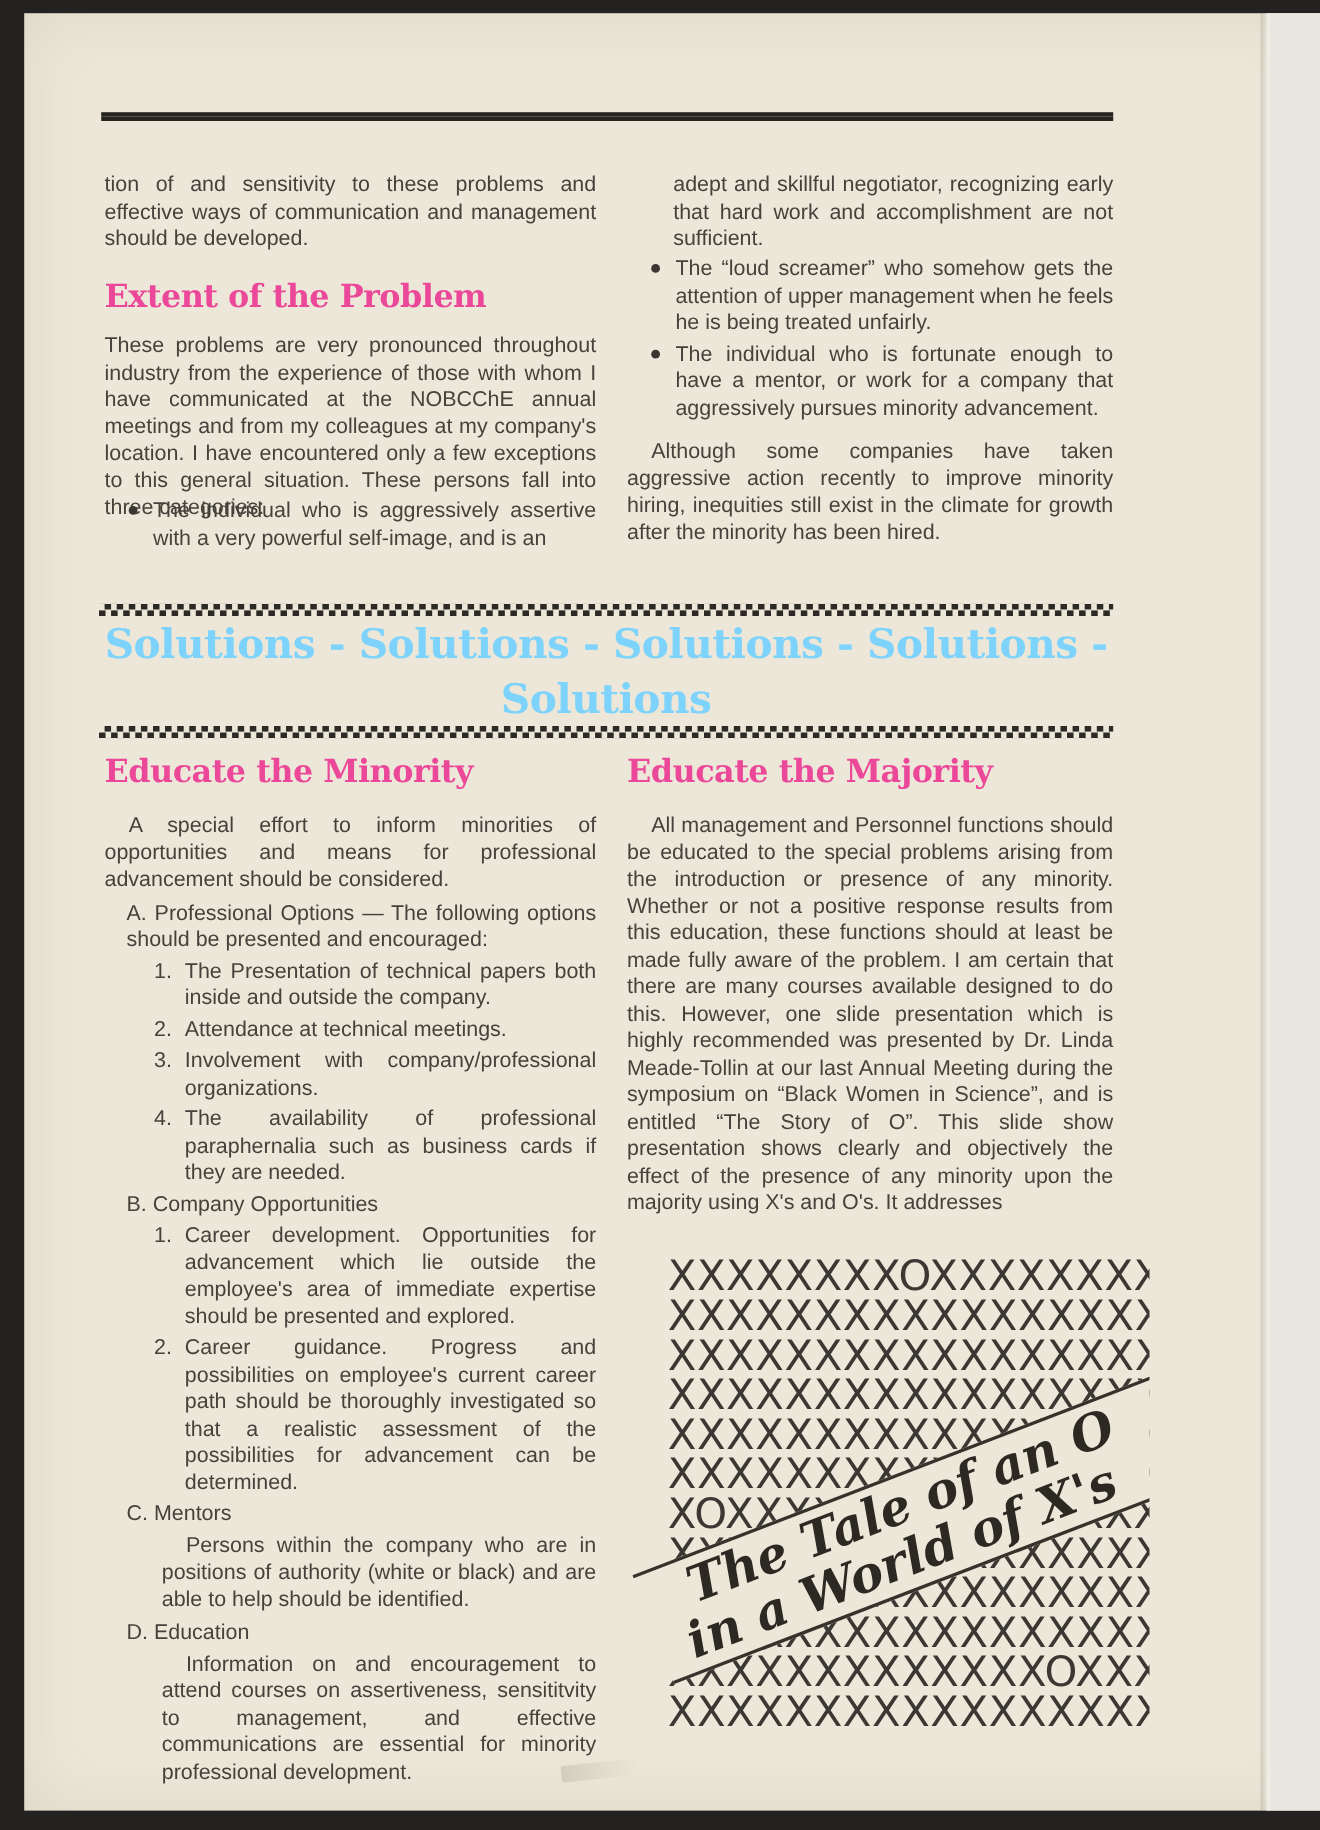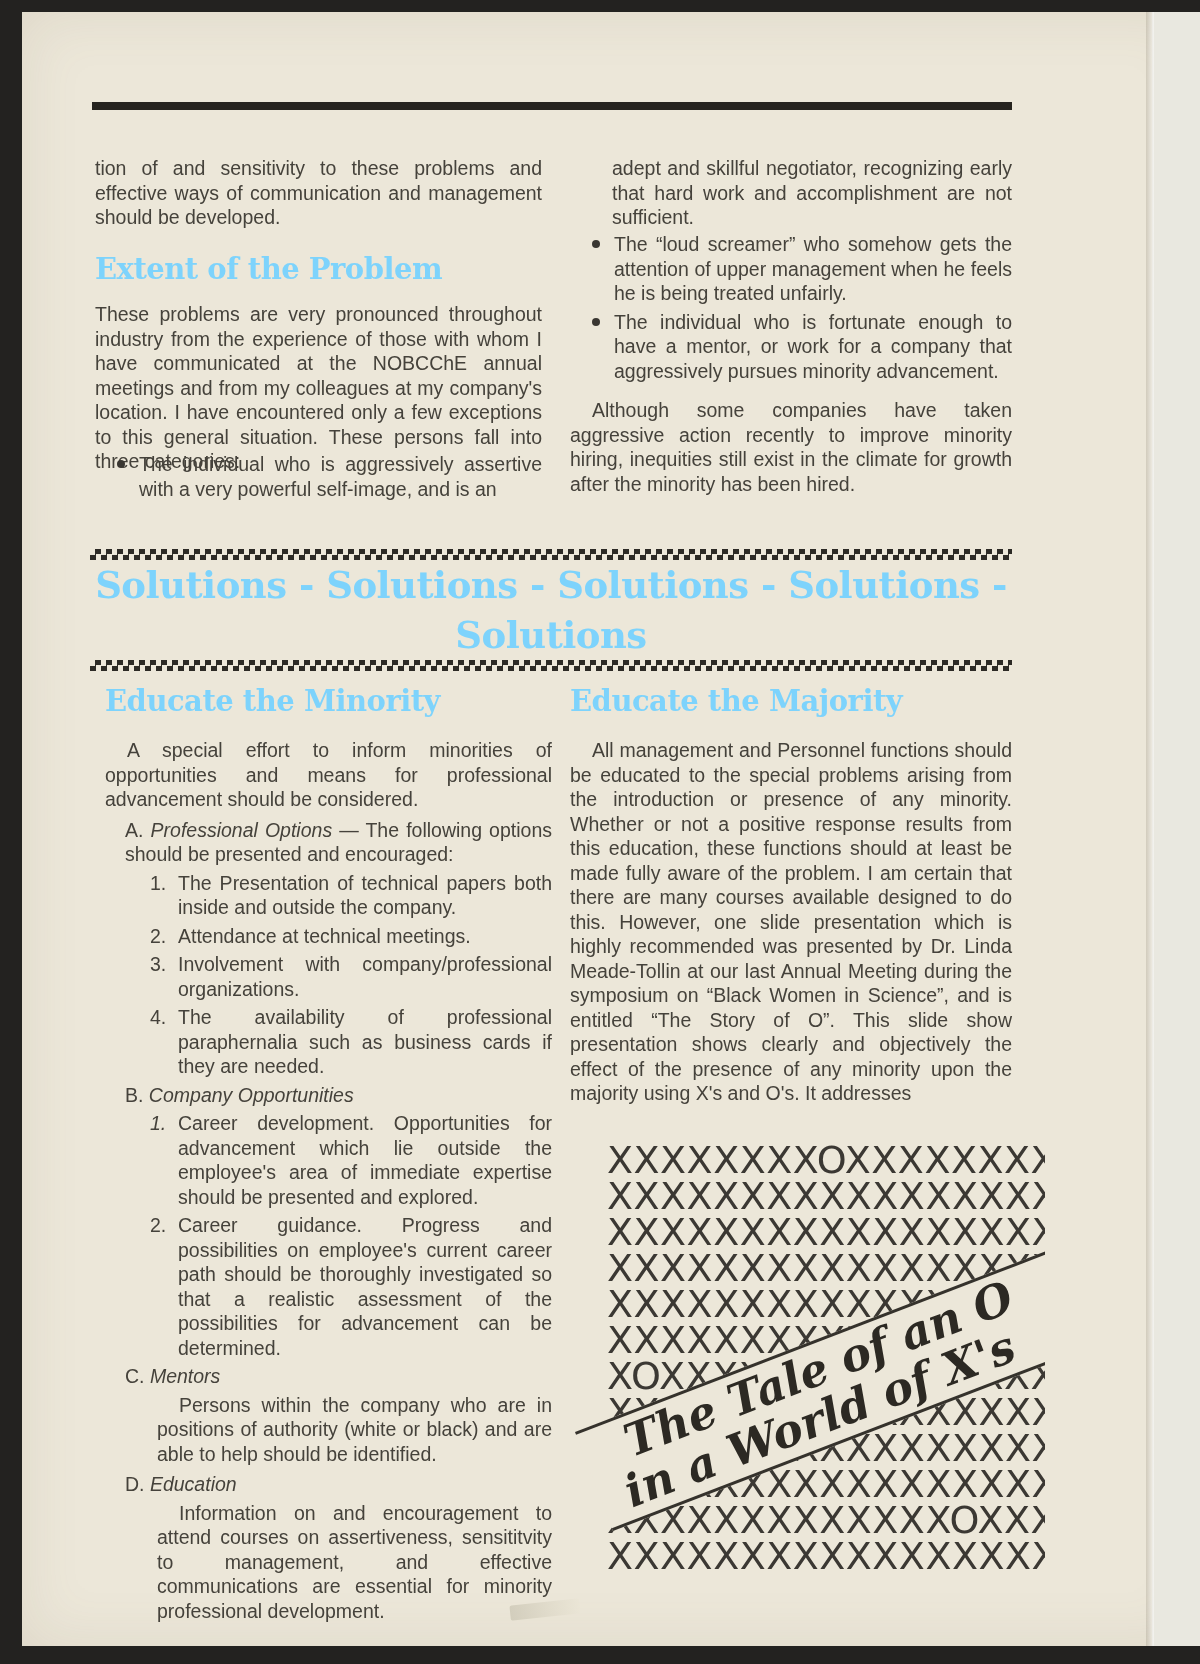--- a/index.html
+++ b/index.html
@@ -41,21 +41,21 @@
   .hdr-label{
     font-weight:bold;font-size:25px;color:#26241f;letter-spacing:0.2px;
   }
 
   
   .col{position:absolute;color:#45423b;font-size:19.5px;line-height:24.5px;}
   .just{text-align:justify;}
   .indent{text-indent:22px;}
   .serif-head{
     font-family:"DejaVu Serif","Liberation Serif",serif;
-    font-weight:bold;color:#7dd3fc;letter-spacing:-0.5px;
+    font-weight:bold;color:#ec4899;letter-spacing:-0.5px;
   }
   .h2{font-size:29px;line-height:34px;}
 
   .bul{display:flex;padding-left:22px;margin-bottom:4px;}
   .dot{flex:0 0 8px;width:8px;height:8px;border-radius:50%;background:#3a3732;margin:8px 14px 0 0;}
   .bt{flex:1;}
 
   
   .cont-left{left:95px;top:156px;width:447px;}
   .head-extent{left:95px;top:252px;}
@@ -73,26 +73,26 @@
     background-image:repeating-conic-gradient(#2c2a25 0% 25%, transparent 0% 50%);
     background-size:11px 11px;
   }
   .sol-text{
     font-family:"DejaVu Serif","Liberation Serif",serif;
     font-weight:bold;font-size:37px;line-height:50px;text-align:center;
     color:#7dd3fc;letter-spacing:-0.5px;
   }
 
   
-  .min-col{left:95px;top:684px;width:447px;margin-left:10px;}
+  .min-col{left:95px;top:684px;width:447px;}
   .maj-col{left:570px;top:684px;width:442px;}
   .edu-head{margin:0 0 20px 0;}
   .intro{margin-bottom:6px;}
   .sec-label{padding-left:20px;margin-bottom:4px;}
-  .it{font-style:italic;}
+  .it{}
   .sub{display:flex;padding-left:45px;margin-bottom:4px;}
   .sub .n{flex:0 0 28px;}
   .sub .t{flex:1;text-align:justify;}
   .plain-sub{padding-left:52px;text-indent:22px;text-align:justify;margin-bottom:6px;}
   .continued{margin-top:14px;}
 
   
   .xo-wrap{
     position:absolute;left:558px;top:1128px;width:487px;height:460px;
     overflow:hidden;

